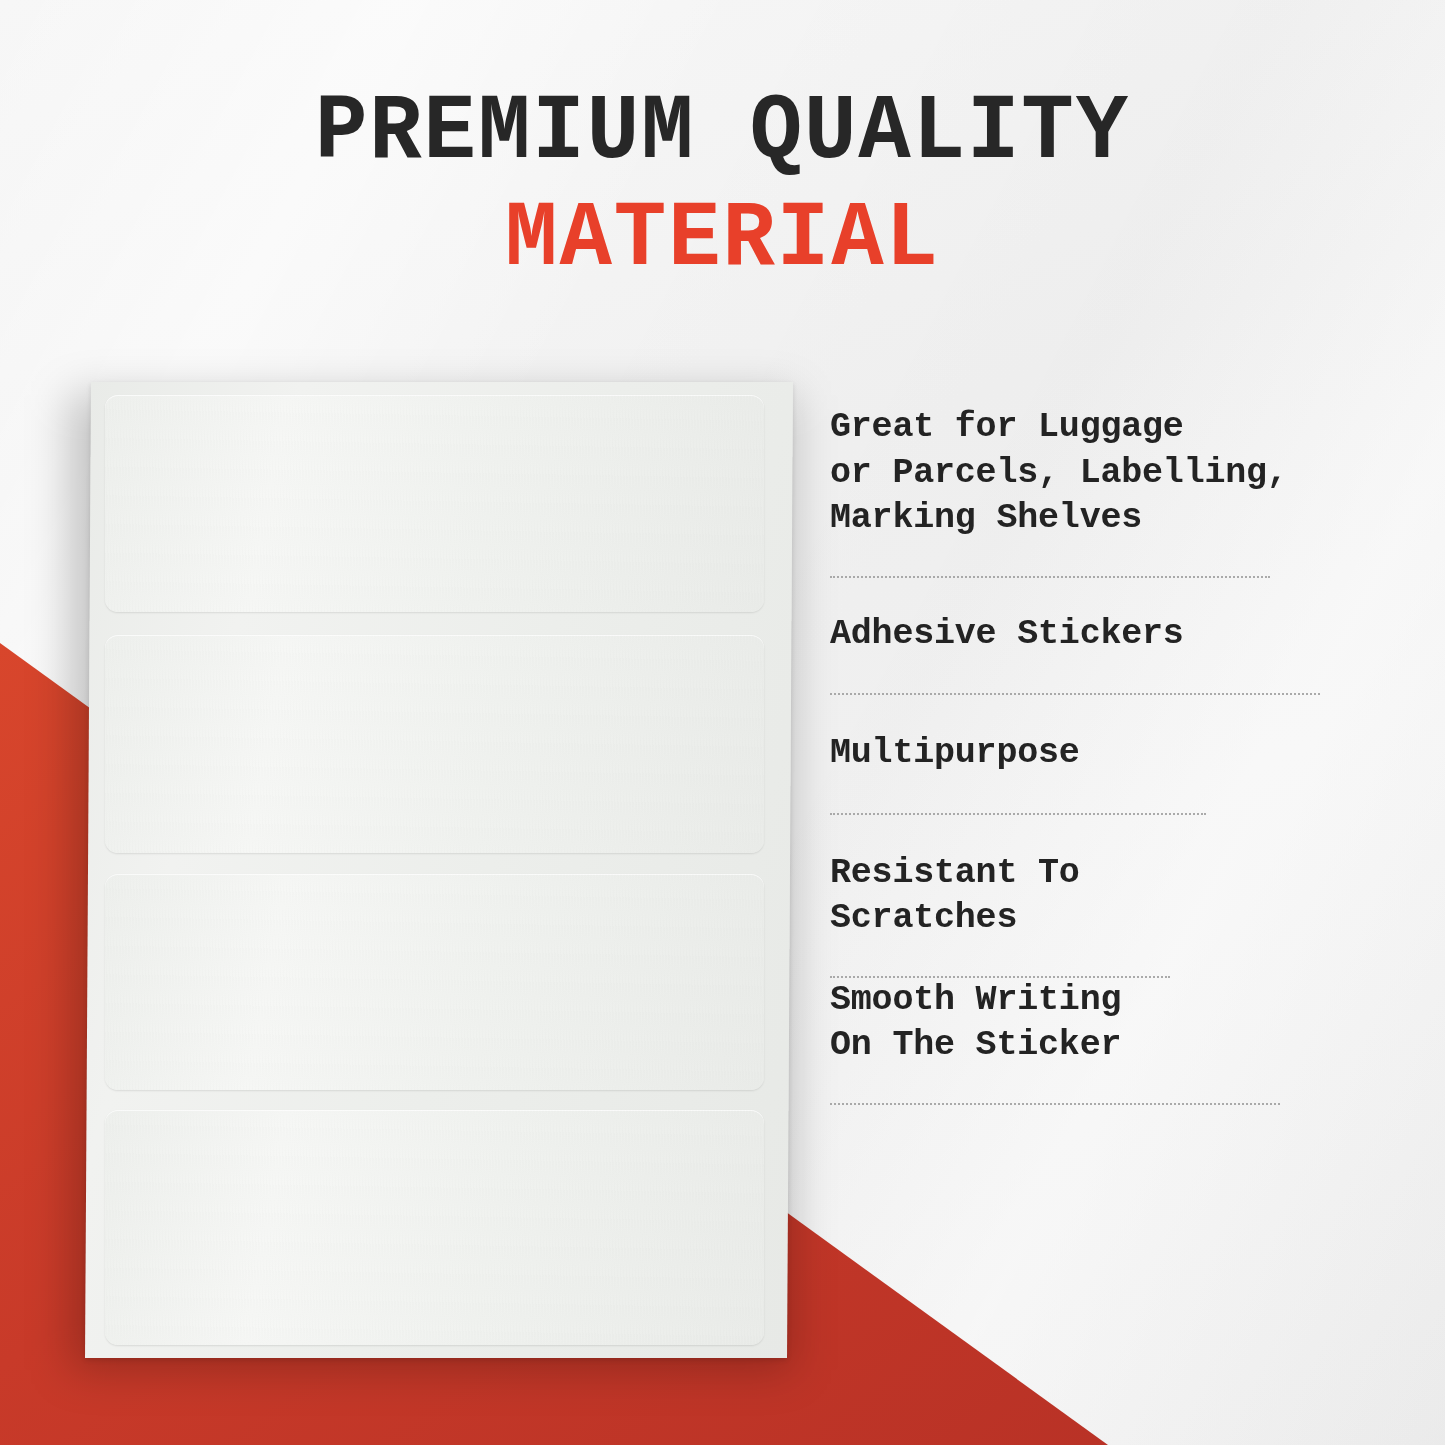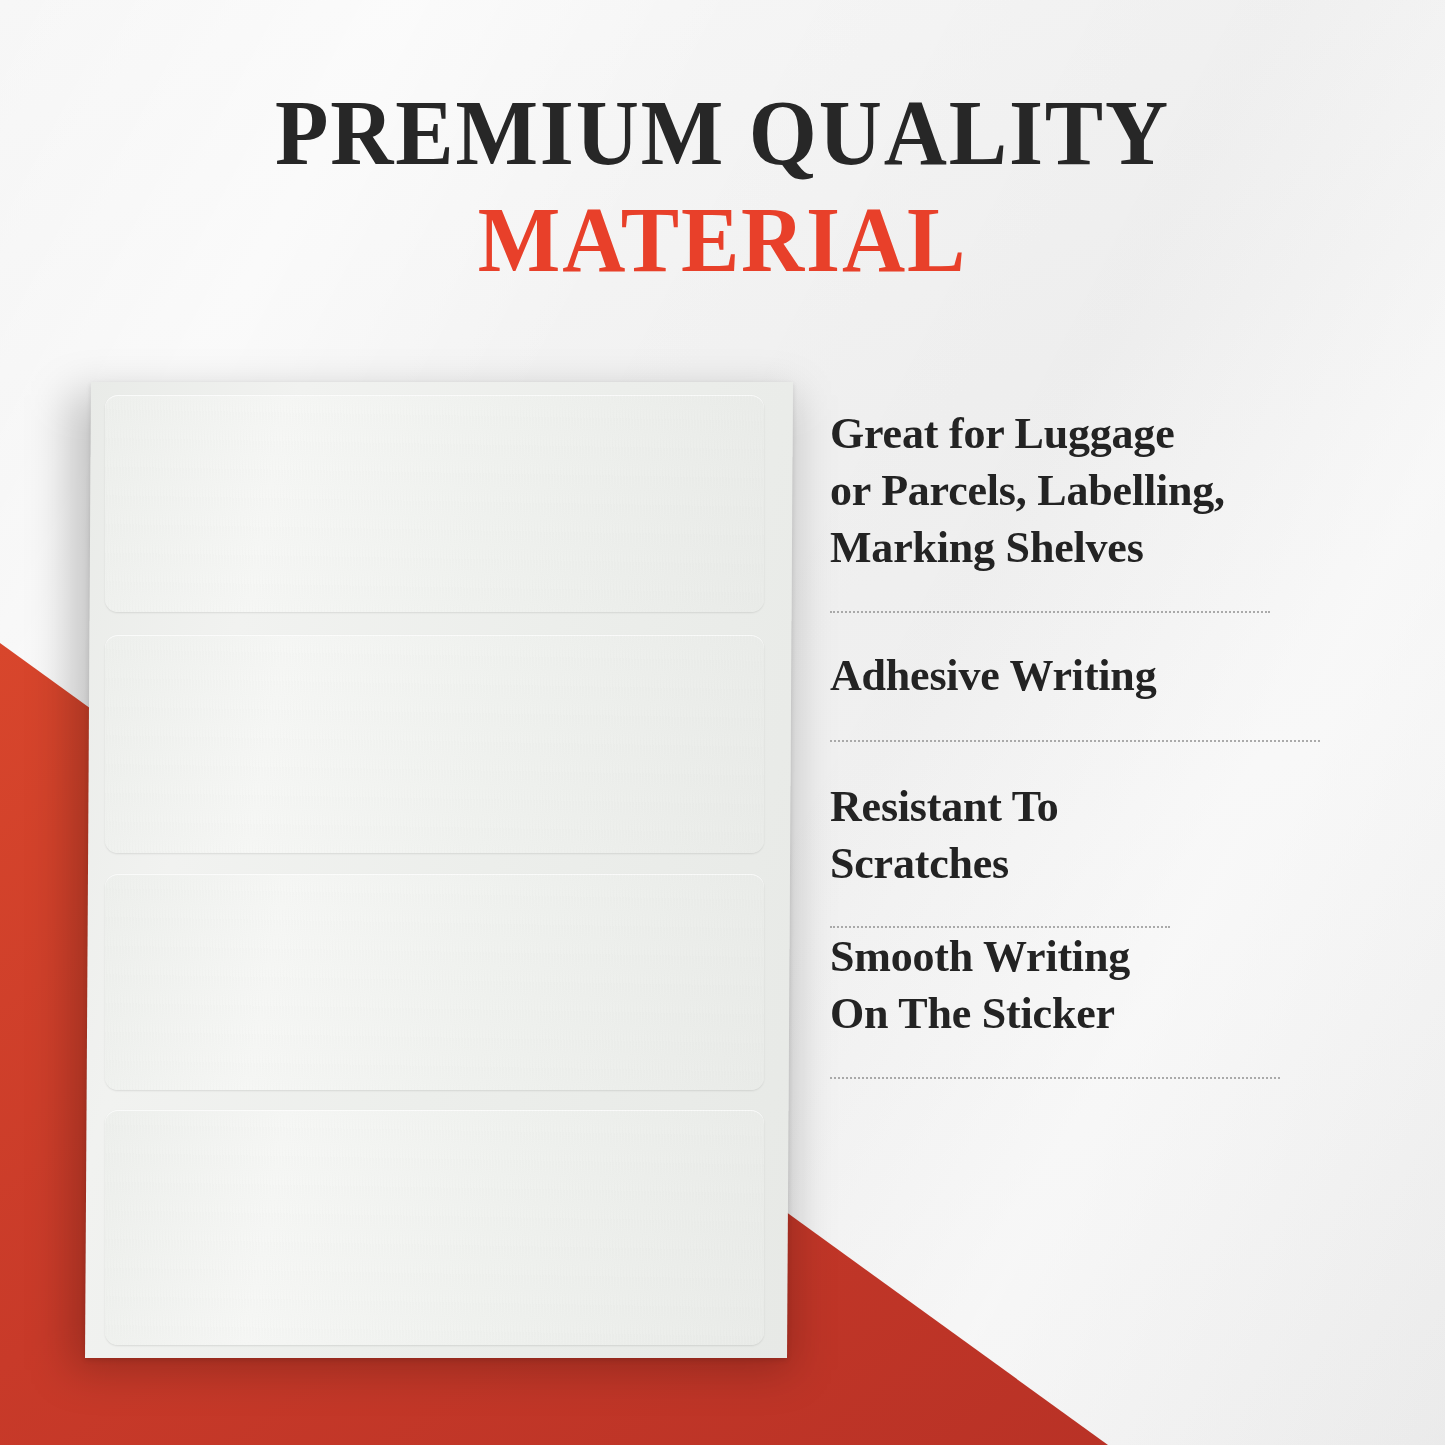--- a/index.html
+++ b/index.html
@@ -5,21 +5,21 @@
   html, body {
     margin: 0;
     padding: 0;
     background: #ffffff;
   }
   #stage {
     position: relative;
     width: 1445px;
     height: 1445px;
     overflow: hidden;
-    font-family: Liberation Serif, serif;
+    font-family: Liberation Mono, monospace;
     background: #fef9c3;
   }
 
   
   .bg-base {
     position: absolute;
     inset: 0;
     background:
       linear-gradient(160deg, #f7f7f7 0%, #f1f1f1 38%, #f4f4f4 62%, #efefef 100%);
   }
@@ -132,21 +132,21 @@
   .label.r4 { top: 728px; height: 235px; }
 
   
   .features {
     position: absolute;
     left: 830px;
     top: 405px;
     width: 520px;
   }
   .feature-text {
-    font-size: 44px;
+    font-size: 35px;
     font-weight: 700;
     line-height: 1.30;
     color: #232323;
     letter-spacing: -0.2px;
     white-space: pre-line;
   }
   .divider {
     height: 0;
     border-top: 2px dotted #9d9d9d;
     opacity: 0.85;
@@ -192,24 +192,28 @@
   <div class="features">
 
     <div class="f-block">
       <div class="feature-text">Great for Luggage
 or Parcels, Labelling,
 Marking Shelves</div>
       <div class="divider" style="width:440px;margin:34px 0 34px 0;"></div>
     </div>
 
     <div class="f-block">
-      <div class="feature-text">Adhesive Writing</div>
+      <div class="feature-text">Adhesive Stickers</div>
       <div class="divider" style="width:490px;margin:36px 0 36px 0;"></div>
     </div>
 
+    <div class="f-block">
+      <div class="feature-text">Multipurpose</div>
+      <div class="divider" style="width:376px;margin:36px 0 36px 0;"></div>
+    </div>
 
     <div class="f-block">
       <div class="feature-text">Resistant To
 Scratches</div>
       <div class="divider" style="width:340px;margin:34px 0 0 0;"></div>
     </div>
 
     <div class="f-block">
       <div class="feature-text">Smooth Writing
 On The Sticker</div>

